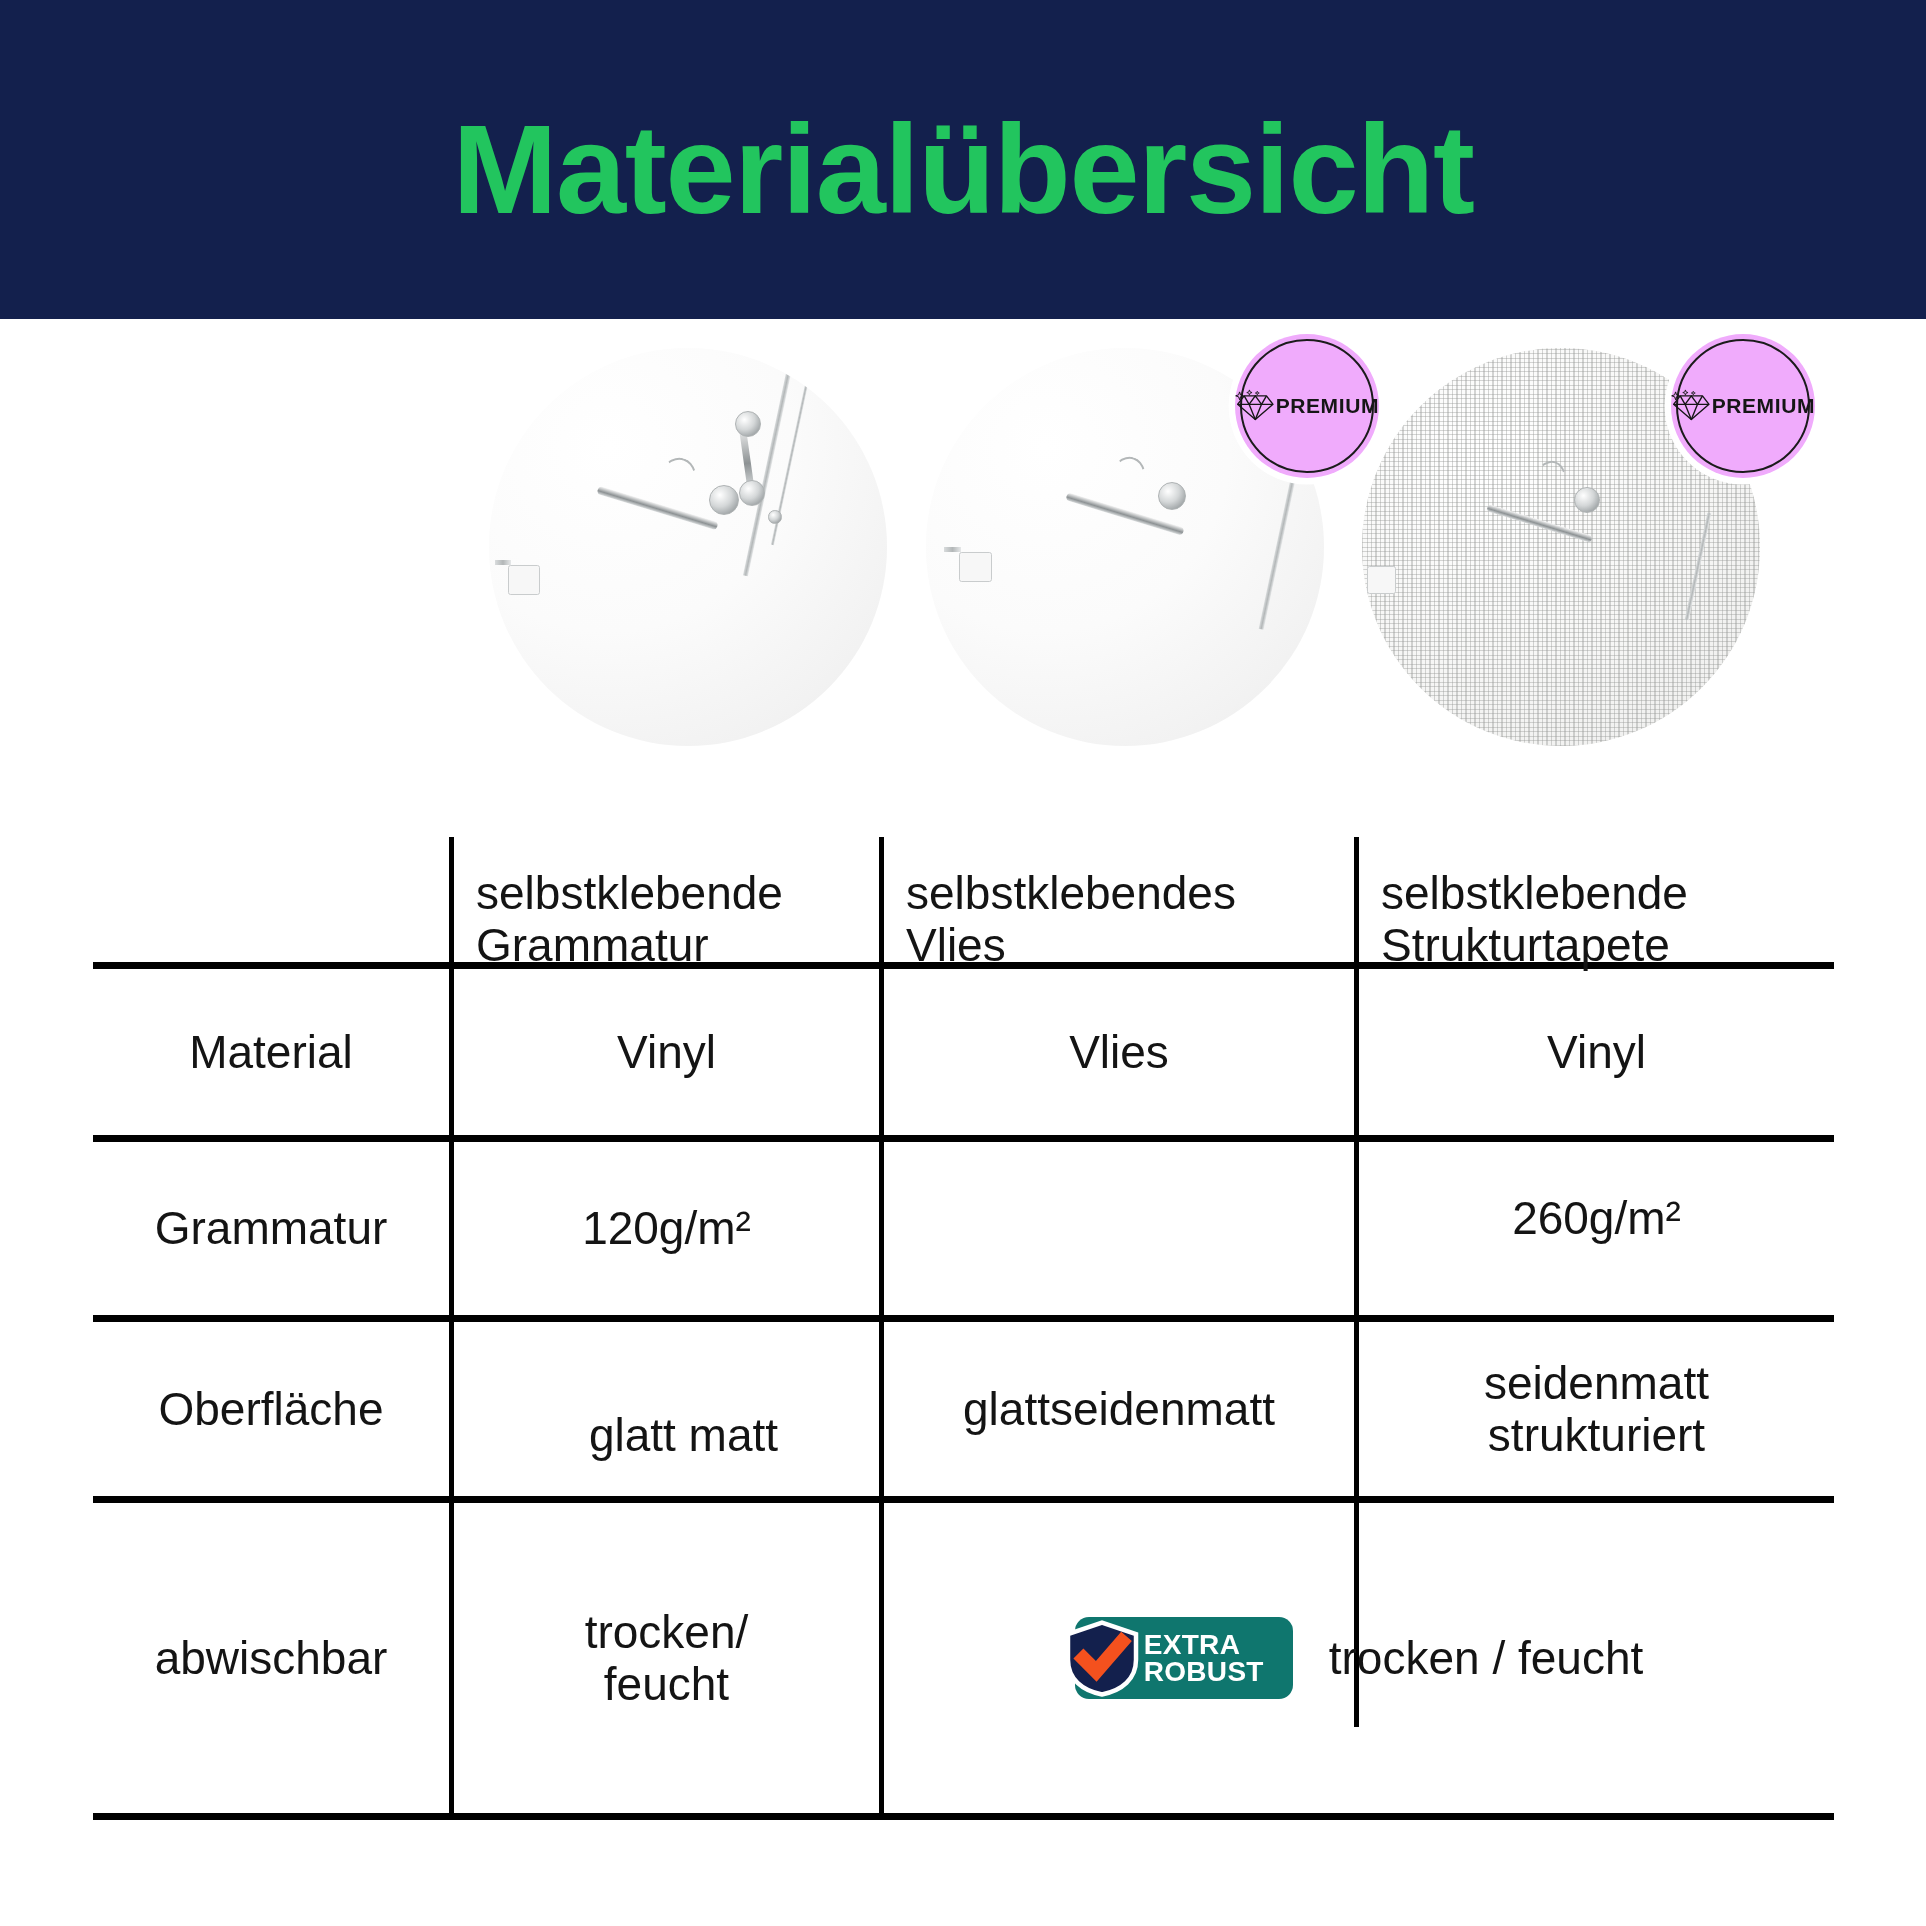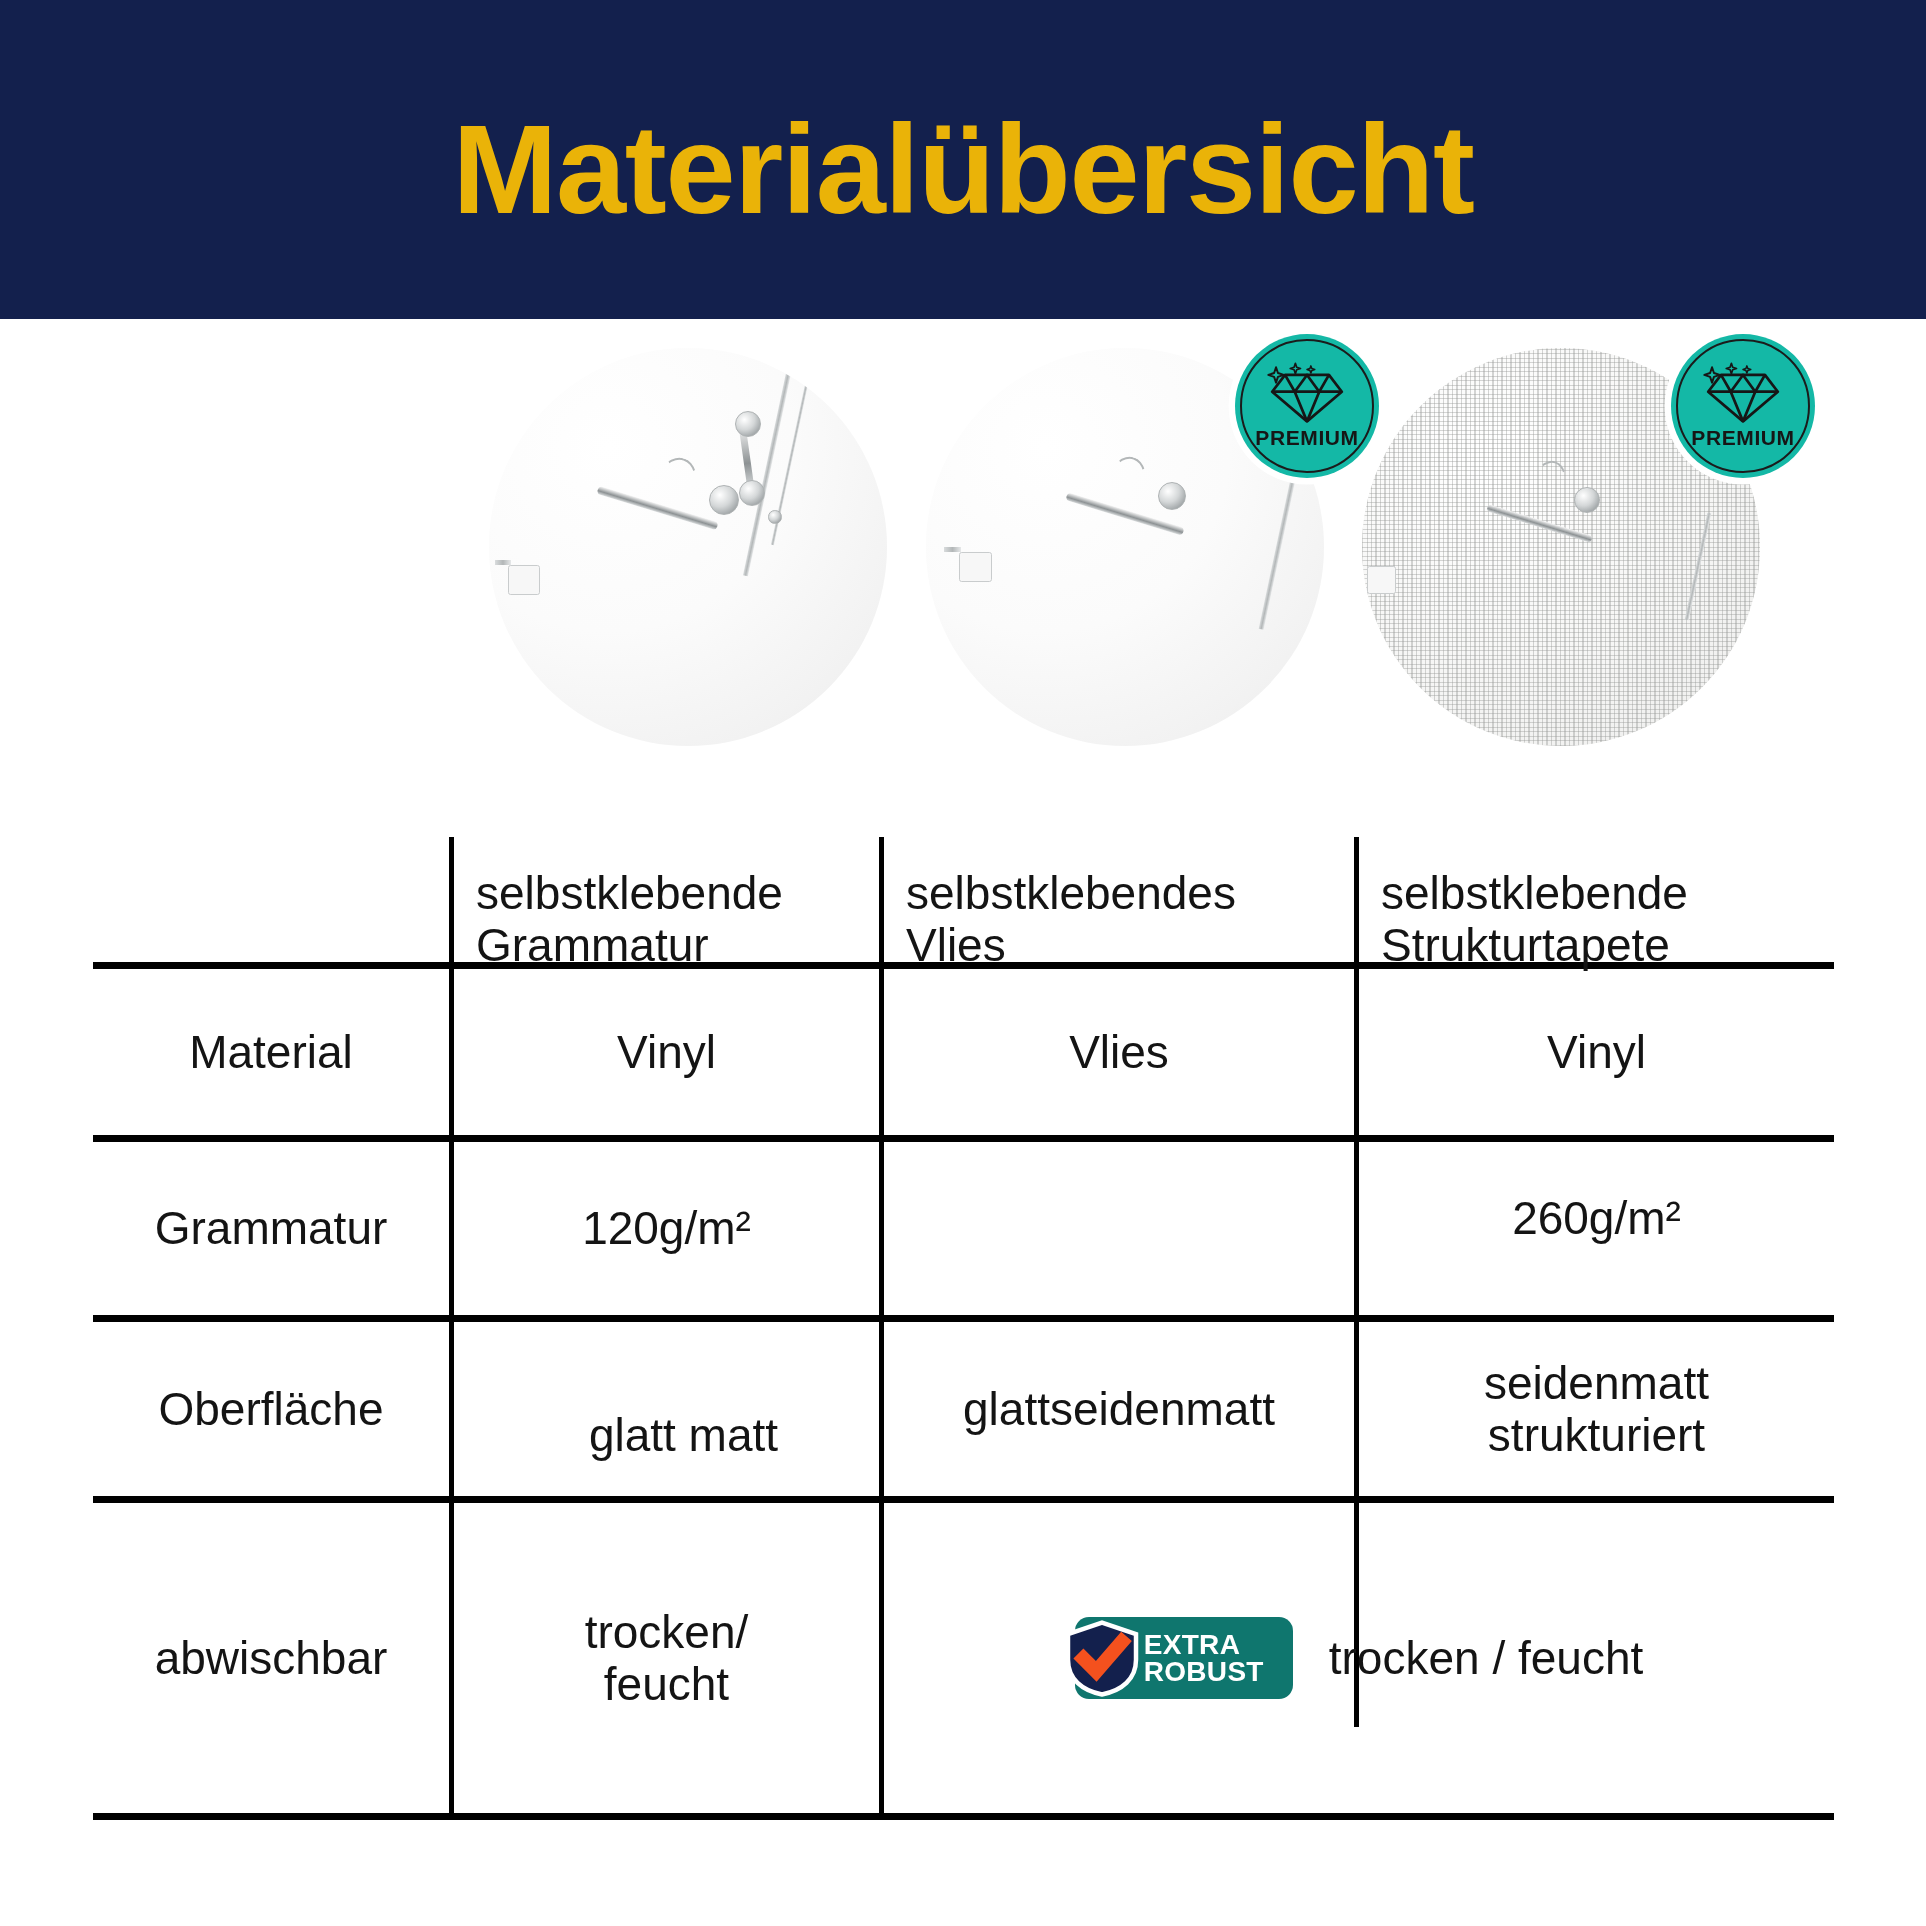--- a/index.html
+++ b/index.html
@@ -11,21 +11,21 @@
     position:relative;
   }
 
   
   .header{
     position:absolute;left:0;top:0;width:1926px;height:319px;
     background:#13204d;
     display:flex;align-items:center;justify-content:center;
   }
   .header-title{
-    color:#eab308;
+    color:#22c55e;
     font-size:126px;
     font-weight:bold;
     letter-spacing:-1.3px;
     line-height:1;
     white-space:nowrap;
     user-select:none;
     margin-top:20px;
   }
 
   
@@ -86,23 +86,23 @@
   }
   .hw-edge{
     position:absolute;
     background:linear-gradient(90deg,#d9dcdd 0%,#b3b7b8 50%,#e6e8e9 100%);
   }
 
   
   .premium{
     position:absolute;
     width:144px;height:144px;border-radius:50%;
-    background:#14b8a6;
+    background:#f0abfc;
     box-shadow:0 0 0 6.4px #ffffff;
-    display:flex;flex-direction:column;align-items:center;justify-content:center;
+    display:flex;flex-direction:row;align-items:center;justify-content:flex-start;
     z-index:5;
   }
   .premium::after{
     content:"";position:absolute;left:5.1px;top:5.1px;right:5.1px;bottom:5.1px;
     border:2.6px solid #1b1b1b;border-radius:50%;
   }
   .premium .dia{position:relative;z-index:2;margin-bottom:2.6px;}
   .premium .pm-label{
     position:relative;z-index:2;
     font-size:21px;font-weight:bold;color:#161616;letter-spacing:0.6px;

